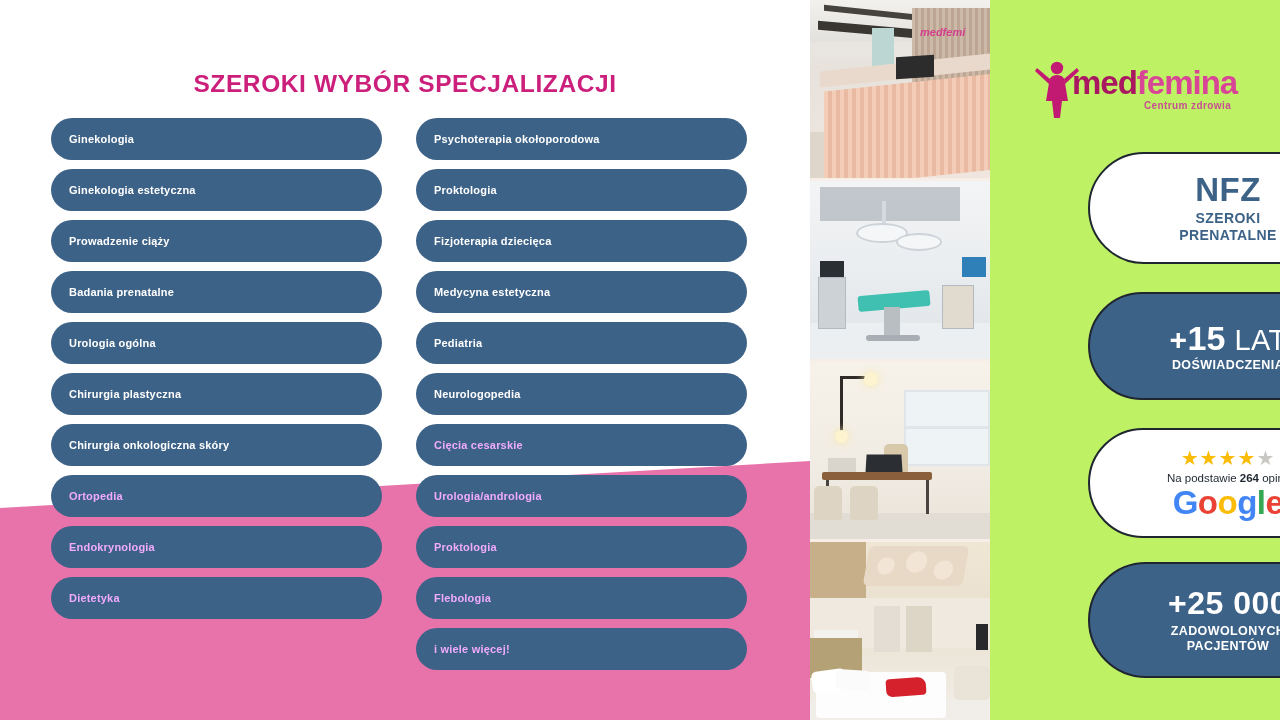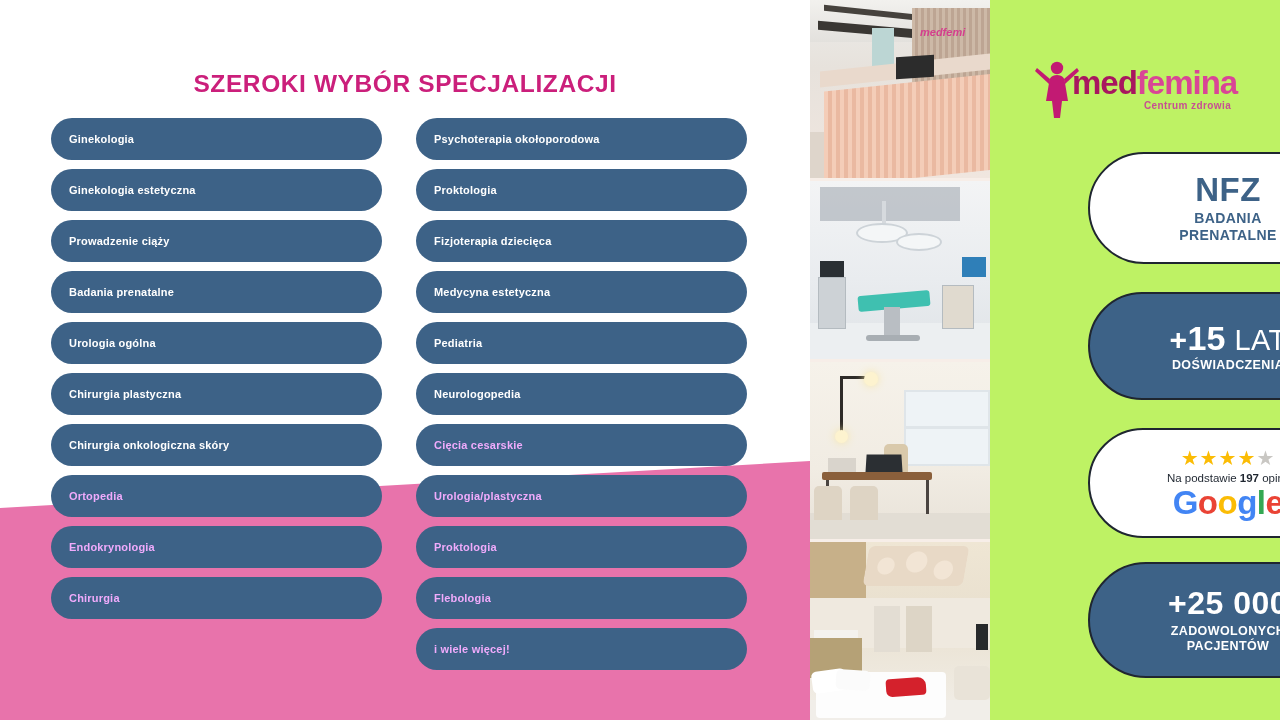--- a/index.html
+++ b/index.html
@@ -217,32 +217,32 @@
     <div class="col">
       <div class="pill">Ginekologia</div>
       <div class="pill">Ginekologia estetyczna</div>
       <div class="pill">Prowadzenie ciąży</div>
       <div class="pill">Badania prenatalne</div>
       <div class="pill">Urologia ogólna</div>
       <div class="pill">Chirurgia plastyczna</div>
       <div class="pill">Chirurgia onkologiczna skóry</div>
       <div class="pill tinted">Ortopedia</div>
       <div class="pill tinted">Endokrynologia</div>
-      <div class="pill tinted">Chirurgia</div>
+      <div class="pill tinted">Dietetyka</div>
     </div>
 
     <div class="col">
       <div class="pill">Psychoterapia okołoporodowa</div>
       <div class="pill">Proktologia</div>
       <div class="pill">Fizjoterapia dziecięca</div>
       <div class="pill">Medycyna estetyczna</div>
       <div class="pill">Pediatria</div>
       <div class="pill">Neurologopedia</div>
       <div class="pill tinted">Cięcia cesarskie</div>
-      <div class="pill tinted">Urologia/plastyczna</div>
+      <div class="pill tinted">Urologia/andrologia</div>
       <div class="pill tinted">Proktologia</div>
       <div class="pill tinted">Flebologia</div>
       <div class="pill tinted">i wiele więcej!</div>
     </div>
   </div>
 </div>
 
 <div id="photo-strip">
 
   <div class="photo ph1">
@@ -320,33 +320,33 @@
         <path d="M30 23 L43 12 L45 15 L31 28 Z" fill="#c21a73"></path>
       </svg>
     </span>
     <span class="wordmark"><span class="w-med">med</span><span class="w-femina">femina</span></span>
     <span class="tagline">Centrum zdrowia</span>
   </div>
 
   <div class="badge outline" id="badge-nfz">
     <div class="nfz-big">NFZ</div>
     <div class="nfz-sub">
-      <div>BADANIA</div>
+      <div>SZEROKI</div>
       <div>PRENATALNE</div>
     </div>
   </div>
 
   <div class="badge filled" id="badge-years">
     <div class="years-big"><span>+</span><span class="num">15</span> <span class="lat">LAT</span></div>
     <div class="years-sub">DOŚWIADCZENIA</div>
   </div>
 
   <div class="badge outline" id="badge-google">
     <div class="stars"><span>★★★★</span><span class="half">★</span></div>
-    <div class="g-sub"><span>Na podstawie </span><b>197</b><span> opinii</span></div>
+    <div class="g-sub"><span>Na podstawie </span><b>264</b><span> opinii</span></div>
     <div class="g-logo"><span class="g-b">G</span><span class="g-r">o</span><span class="g-y">o</span><span class="g-b">g</span><span class="g-g">l</span><span class="g-r">e</span></div>
   </div>
 
   <div class="badge filled" id="badge-pat">
     <div class="pat-big">+25 000</div>
     <div class="pat-sub">
       <div>ZADOWOLONYCH</div>
       <div>PACJENTÓW</div>
     </div>
   </div>

